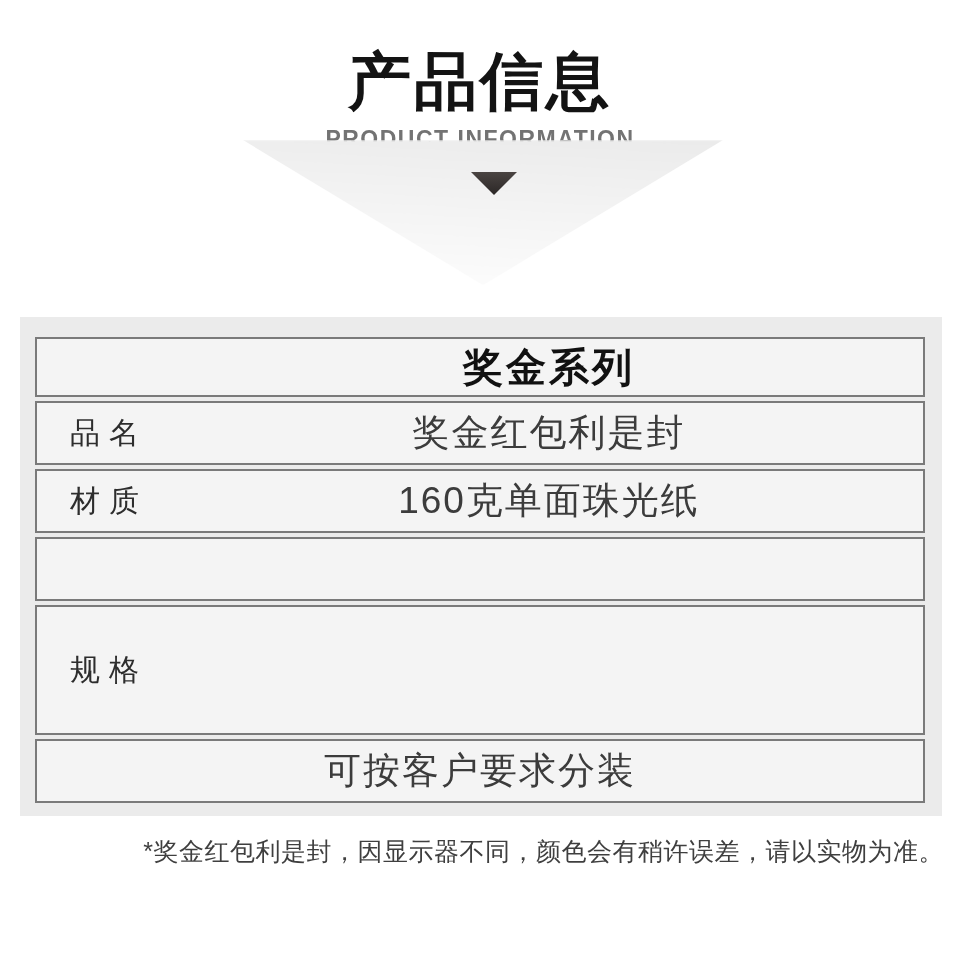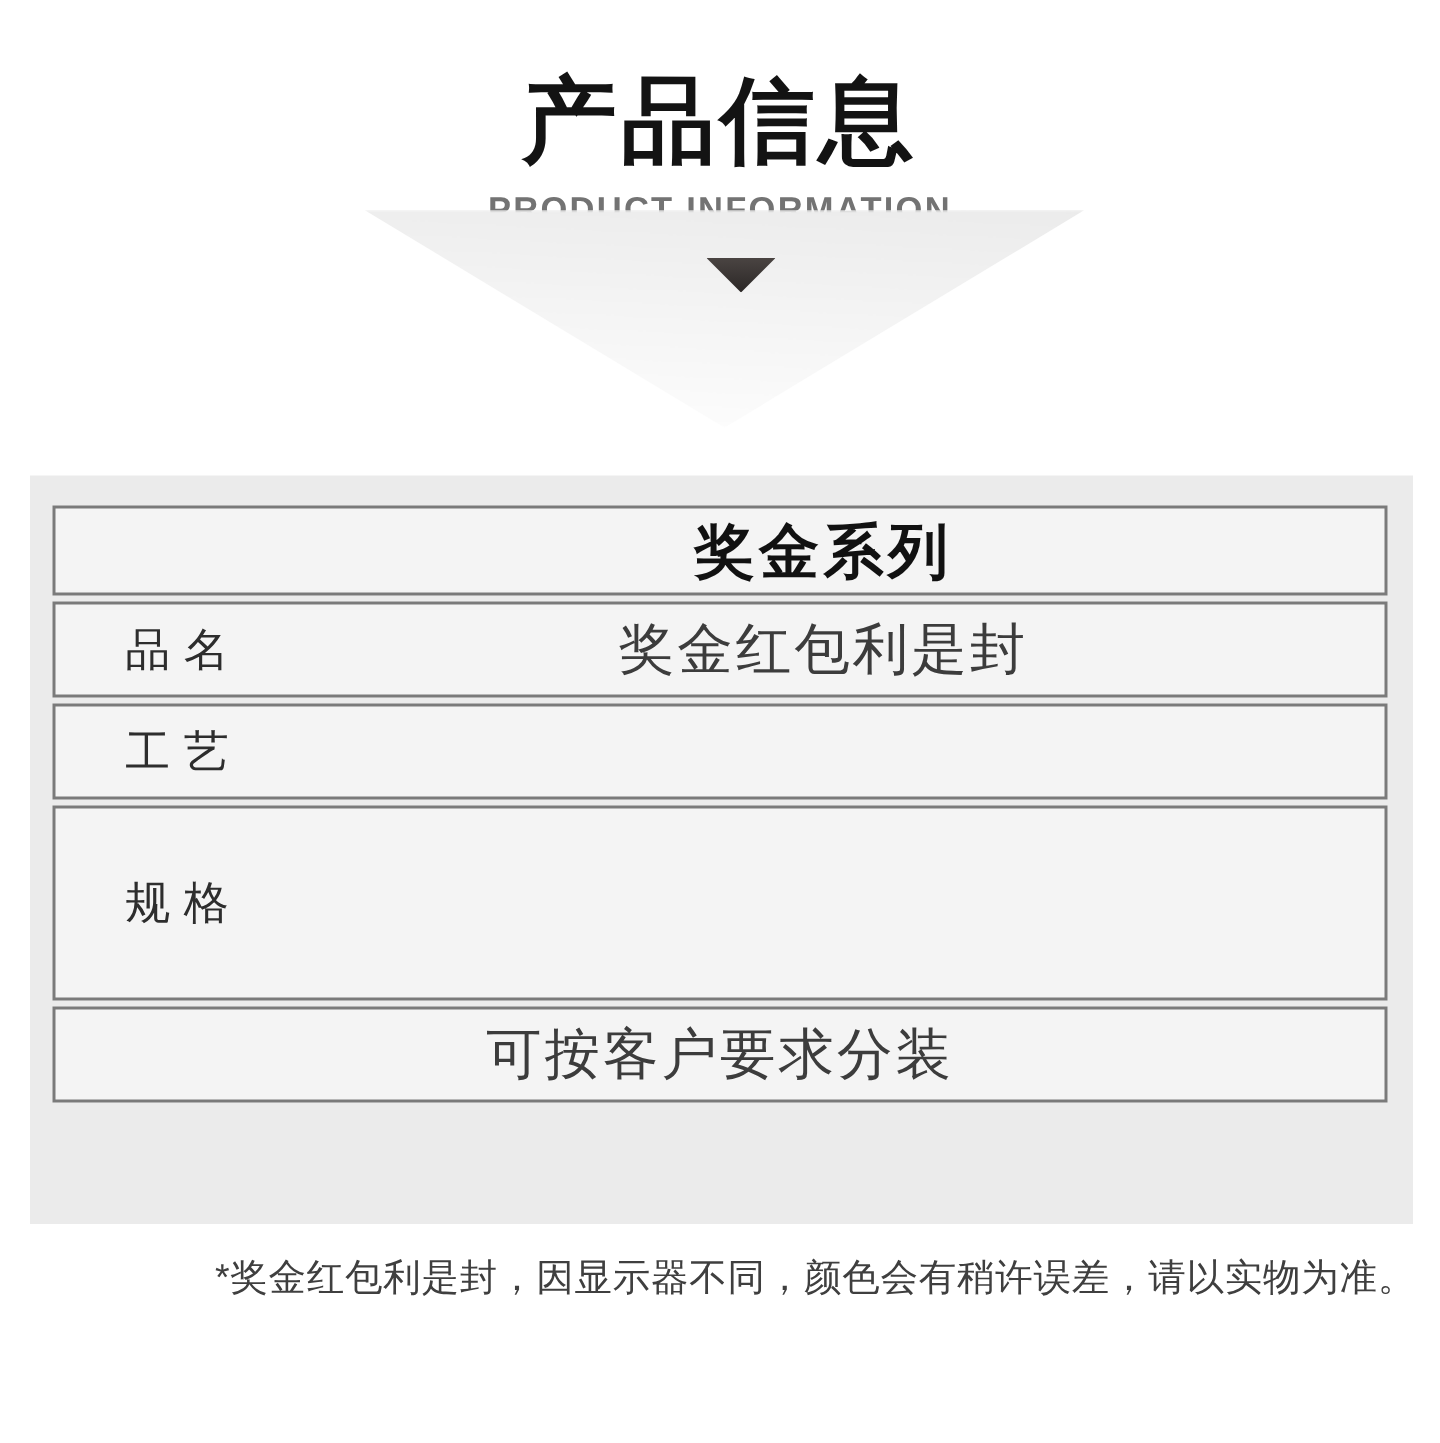--- a/index.html
+++ b/index.html
@@ -75,21 +75,20 @@
   .row.header-row { height:60px; }
   .row.tall { height:130px; }
   .label-cell {
     flex:none;
     width:105px;
     padding-left:33px;
     white-space:nowrap;
     font-size:30px;
     letter-spacing:9px;
     color:#2d2d2d;
-    text-align:center;
   }
   .value-cell {
     flex:1;
     text-align:center;
     font-size:37px;
     letter-spacing:2px;
     color:#3c3c3c;
     white-space:nowrap;
   }
   .header-row .value-cell {
@@ -127,23 +126,26 @@
       <div class="row header-row">
         <div class="label-cell"></div>
         <div class="value-cell">奖金系列</div>
       </div>
 
       <div class="row">
         <div class="label-cell">品名</div>
         <div class="value-cell">奖金红包利是封</div>
       </div>
 
+      <div class="row">
+        <div class="label-cell">材质</div>
+        <div class="value-cell">160克单面珠光纸</div>
+      </div>
 
       <div class="row">
-        <div class="label-cell">工艺</div>
       </div>
 
       <div class="row tall">
         <div class="label-cell">规格</div>
       </div>
 
       <div class="row">
         <div class="value-cell">可按客户要求分装</div>
       </div>
 

